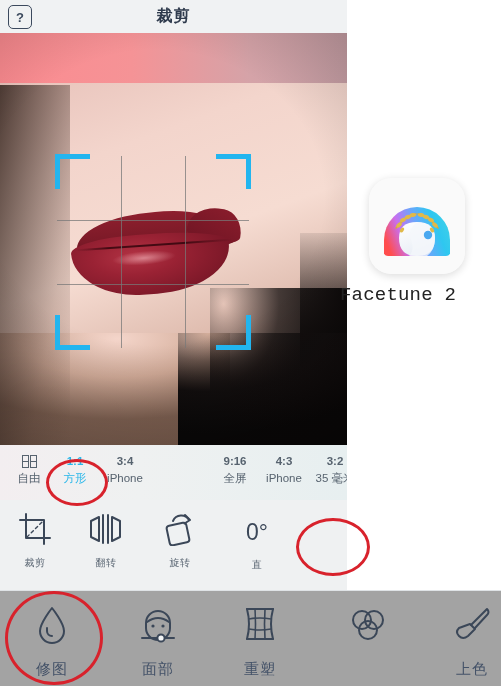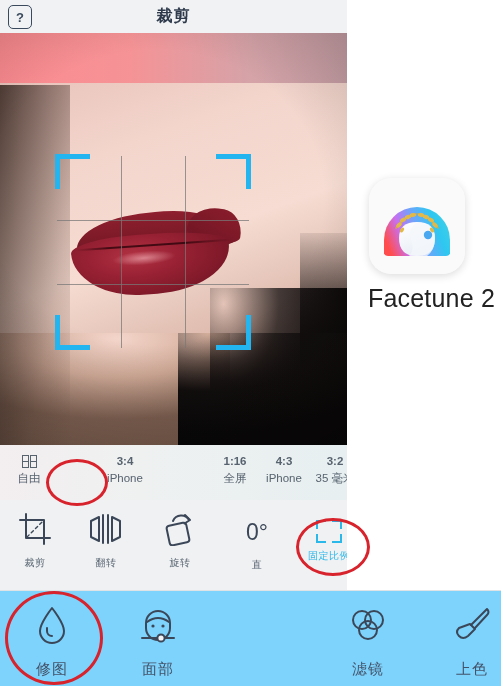--- a/index.html
+++ b/index.html
@@ -98,21 +98,21 @@
   .fix-ico{width:26px;height:23px;position:relative;margin:8px auto 0;}
   .fix-ico i{position:absolute;width:8px;height:7px;border:2.4px solid #2ab7ea;}
 
   
   .ann{position:absolute;border:3px solid #d8222c;border-radius:50%;}
   .ann1{left:46px;top:459px;width:56px;height:41px;}
   .ann2{left:296px;top:518px;width:68px;height:52px;}
   .ann3{left:5px;top:591px;width:92px;height:88px;}
 
   
-  .nav{position:absolute;left:0;top:590px;width:501px;height:96px;background:#7dd3fc;}
+  .nav{position:absolute;left:0;top:590px;width:501px;height:96px;background:#a3a3a3;}
   .nav-div{position:absolute;left:0;top:0;width:501px;height:1px;background:#dfe3e6;}
   .nav-item{position:absolute;top:14px;width:108px;text-align:center;}
   .nav-item .n-lbl{font-size:15px;color:#445268;margin-top:8px;letter-spacing:1px;}
 
   
   .wm{position:absolute;left:2px;top:660px;font-size:20px;color:rgba(130,130,130,.45);
       letter-spacing:1px;font-weight:600;}
 </style>
 </head>
 <body>
@@ -168,29 +168,33 @@
       <div class="ratio" style="left:0px">
         <div class="free-ico">
           <i class="fi1"></i>
             <i class="fi2"></i>
             <i class="fi3"></i>
             <i class="fi4"></i>
         </div>
         <div class="r-lbl">自由</div>
       </div>
 
+      <div class="ratio sel" style="left:46px">
+        <div class="r-num">1:1</div>
+        <div class="r-lbl">方形</div>
+      </div>
 
       <div class="ratio" style="left:96px">
         <div class="r-num">3:4</div>
         <div class="r-lbl">iPhone</div>
       </div>
 
 
       <div class="ratio" style="left:206px">
-        <div class="r-num">1:16</div>
+        <div class="r-num">9:16</div>
         <div class="r-lbl">全屏</div>
       </div>
 
       <div class="ratio" style="left:255px">
         <div class="r-num">4:3</div>
         <div class="r-lbl">iPhone</div>
       </div>
 
       <div class="ratio" style="left:306px">
         <div class="r-num">3:2</div>
@@ -226,29 +230,20 @@
           <path d="M25 5 L33 9 V25 L25 29 Z" fill="none" stroke="#3b4758" stroke-width="2" stroke-linejoin="round"></path>
         </svg>
         <div class="t-lbl">翻转</div>
       </div>
 
       <div class="tool" style="left:222px">
         <div class="deg">0°</div>
         <div class="t-lbl">直</div>
       </div>
 
-      <div class="tool on" style="left:294px">
-        <div class="fix-ico">
-          <i style="left:0;top:0;border-right:none;border-bottom:none;"></i>
-          <i style="right:0;top:0;border-left:none;border-bottom:none;"></i>
-          <i style="left:0;bottom:0;border-right:none;border-top:none;"></i>
-          <i style="right:0;bottom:0;border-left:none;border-top:none;"></i>
-        </div>
-        <div class="t-lbl">固定比例</div>
-      </div>
     </div>
   </div>
 
   <div style="position:absolute;left:369px;top:178px;width:96px;height:96px;border-radius:22px;
               background:#fafafa;box-shadow:0 2px 8px rgba(0,0,0,.14);overflow:hidden;">
     <svg width="96" height="96" viewBox="0 0 96 96">
       <defs>
         <linearGradient id="arc" x1="0" y1="0.6" x2="1" y2="0.3">
           <stop offset="0%" stop-color="#ff4d4d"></stop>
           <stop offset="26%" stop-color="#c86ff0"></stop>
@@ -279,22 +274,22 @@
         <ellipse cx="44" cy="37" rx="3.2" ry="2" transform="rotate(-8 44 37)"></ellipse>
         <ellipse cx="66" cy="47" rx="3.2" ry="2" transform="rotate(40 66 47)"></ellipse>
         <ellipse cx="62" cy="42" rx="3.2" ry="2" transform="rotate(30 62 42)"></ellipse>
         <ellipse cx="57" cy="39" rx="3.2" ry="2" transform="rotate(18 57 39)"></ellipse>
         <ellipse cx="52" cy="37" rx="3.2" ry="2" transform="rotate(8 52 37)"></ellipse>
         <ellipse cx="33" cy="52" rx="2.8" ry="1.8" transform="rotate(-55 33 52)"></ellipse>
         <ellipse cx="63" cy="52" rx="2.8" ry="1.8" transform="rotate(55 63 52)"></ellipse>
       </g>
     </svg>
   </div>
-  <div style="position:absolute;left:340px;top:284px;width:155px;text-align:right;
-              font-size:25px;color:#222;letter-spacing:.2px;">Facetune 2</div>
+  <div style="position:absolute;left:340px;top:284px;width:155px;text-align:left;
+              font-size:19px;color:#222;letter-spacing:.2px;font-family:Liberation Mono, monospace;">Facetune 2</div>
 
   <div class="nav">
     <div class="nav-div"></div>
 
     <div class="nav-item" style="left:-2px">
       <svg width="38" height="44" viewBox="0 0 38 44">
         <path d="M19 4 C19 4 7 19 7 27 A12 12 0 0 0 31 27 C31 19 19 4 19 4 Z" fill="none" stroke="#3b4758" stroke-width="2" stroke-linejoin="round"></path>
         <path d="M14 24 V27 A5 5 0 0 0 19 32" fill="none" stroke="#3b4758" stroke-width="2" stroke-linecap="round"></path>
       </svg>
       <div class="n-lbl">修图</div>
@@ -305,28 +300,36 @@
         <path d="M10 19 A12 12 0 0 1 34 19 V24 A12 12 0 0 1 10 24 Z" fill="none" stroke="#3b4758" stroke-width="2" stroke-linejoin="round"></path>
         <path d="M11 18 Q22 10 33 18" fill="none" stroke="#3b4758" stroke-width="2" stroke-linecap="round"></path>
         <circle cx="17" cy="22" r="1.6" fill="#3b4758"></circle>
         <circle cx="27" cy="22" r="1.6" fill="#3b4758"></circle>
         <path d="M6 34 H38" fill="none" stroke="#3b4758" stroke-width="2" stroke-linecap="round"></path>
         <circle cx="25" cy="34" r="3.6" fill="#f1f3f4" stroke="#3b4758" stroke-width="2"></circle>
       </svg>
       <div class="n-lbl">面部</div>
     </div>
 
+    <div class="nav-item" style="left:206px">
+      <svg width="40" height="44" viewBox="0 0 40 44">
+        <path d="M7 5 Q11 20 7 35 M33 5 Q29 20 33 35" fill="none" stroke="#3b4758" stroke-width="2" stroke-linecap="round"></path>
+        <path d="M7 5 H33 M7 35 H33" fill="none" stroke="#3b4758" stroke-width="2" stroke-linecap="round"></path>
+        <path d="M15 5 Q16 20 15 35 M25 5 Q24 20 25 35" fill="none" stroke="#3b4758" stroke-width="1.6"></path>
+        <path d="M9 15 Q20 13 31 15 M9 25 Q20 27 31 25" fill="none" stroke="#3b4758" stroke-width="1.6"></path>
+      </svg>
+      <div class="n-lbl">重塑</div>
+    </div>
 
     <div class="nav-item" style="left:314px">
       <svg width="44" height="44" viewBox="0 0 44 44">
         <circle cx="16" cy="16" r="9" fill="none" stroke="#3b4758" stroke-width="2"></circle>
         <circle cx="28" cy="16" r="9" fill="none" stroke="#3b4758" stroke-width="2"></circle>
         <circle cx="22" cy="26" r="9" fill="none" stroke="#3b4758" stroke-width="2"></circle>
       </svg>
-      <div class="n-lbl">滤镜</div>
     </div>
 
     <div class="nav-item" style="left:418px">
       <svg width="44" height="44" viewBox="0 0 44 44">
         <path d="M37 5 L21 21 M37 5 Q40 8 37 11 L25 24" fill="none" stroke="#3b4758" stroke-width="2" stroke-linecap="round"></path>
         <path d="M20 20 L25 25 L18 32 Q13 36 9 32 Q5 28 9 24 Z" fill="none" stroke="#3b4758" stroke-width="2" stroke-linejoin="round"></path>
       </svg>
       <div class="n-lbl">上色</div>
     </div>
   </div>

